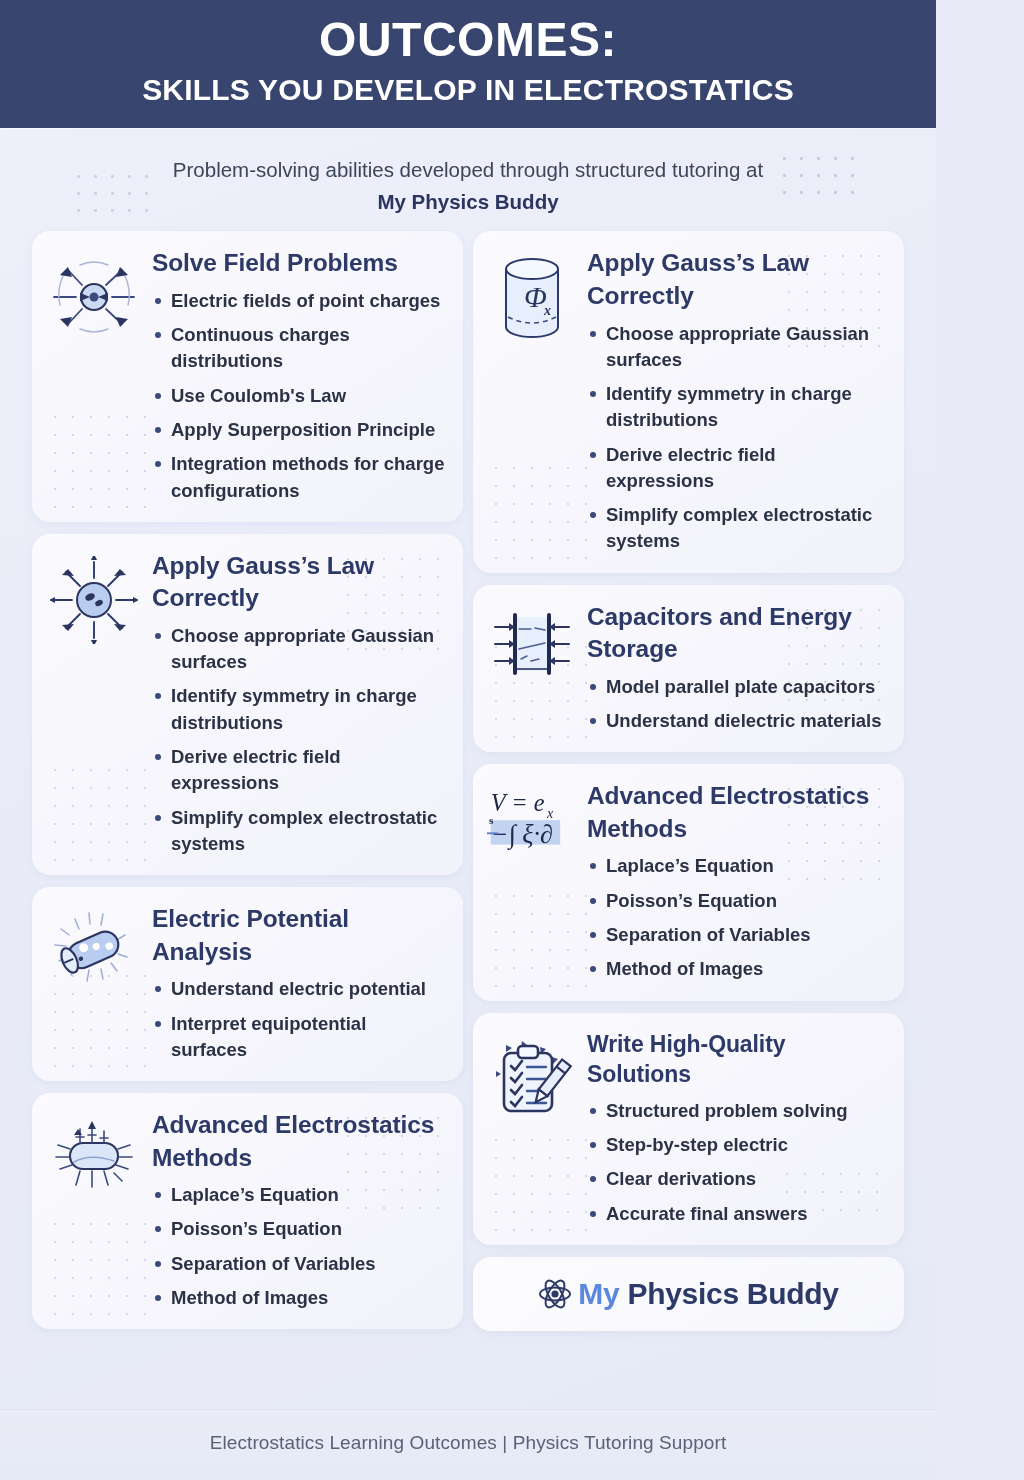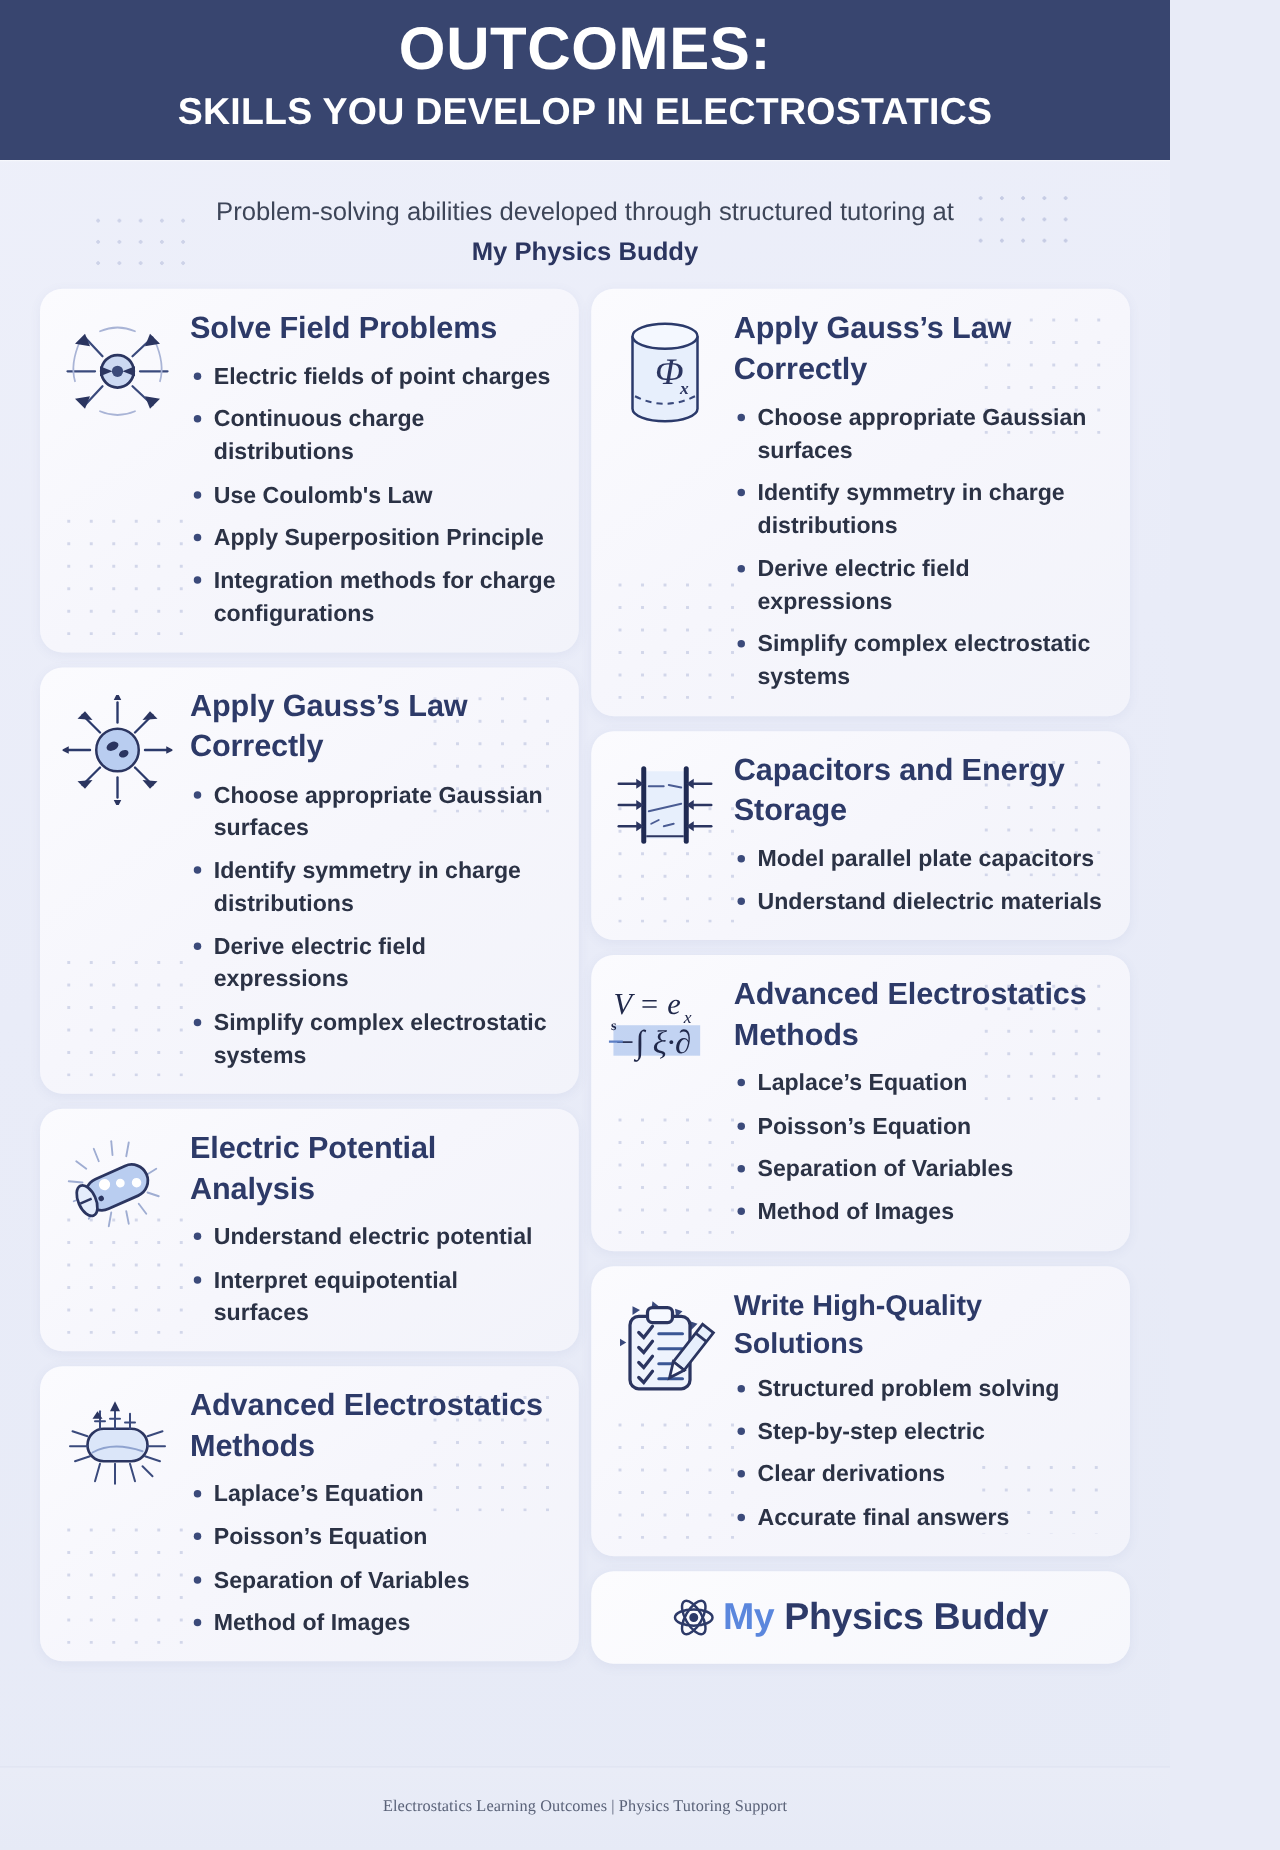--- a/index.html
+++ b/index.html
@@ -176,21 +176,21 @@
   .logo-rest { color: #2d3a68; }
 
   
   .footer {
     flex: 0 0 auto;
     text-align: center;
     padding: 22px 0 26px;
     border-top: 1px solid #dfe3f1;
     background: linear-gradient(180deg, #e9ecf7 0%, #e6eaf6 100%);
   }
-  .footer-text { color: #5a6278; font-size: 13px; letter-spacing: .1px; font-family: Liberation Serif, serif; }
+  .footer-text { color: #5a6278; font-size: 19px; letter-spacing: .1px; }
 
   svg { display: block; }
 </style>
 </head>
 <body>
 
 <div class="page">
 
   <div class="header">
     <div class="header-title">OUTCOMES:</div>
@@ -234,21 +234,21 @@
                 <polygon points="70,74 78,66 66,64"></polygon>
                 <polygon points="18,14 10,22 22,24"></polygon>
                 <polygon points="18,74 10,66 22,64"></polygon>
               </g>
             </svg>
           </div>
           <div class="card-body">
             <div class="card-title">Solve Field Problems</div>
             <ul class="bullets">
               <li class="overflow-row">Electric fields of point charges</li>
-              <li>Continuous charge distributions</li>
+              <li>Continuous charges distributions</li>
               <li>Use Coulomb's Law</li>
               <li>Apply Superposition Principle</li>
               <li>Integration methods for charge configurations</li>
             </ul>
           </div>
         </div>
       </div>
 
       <div class="card">
         <div class="dotpanel dp-bl"></div>

